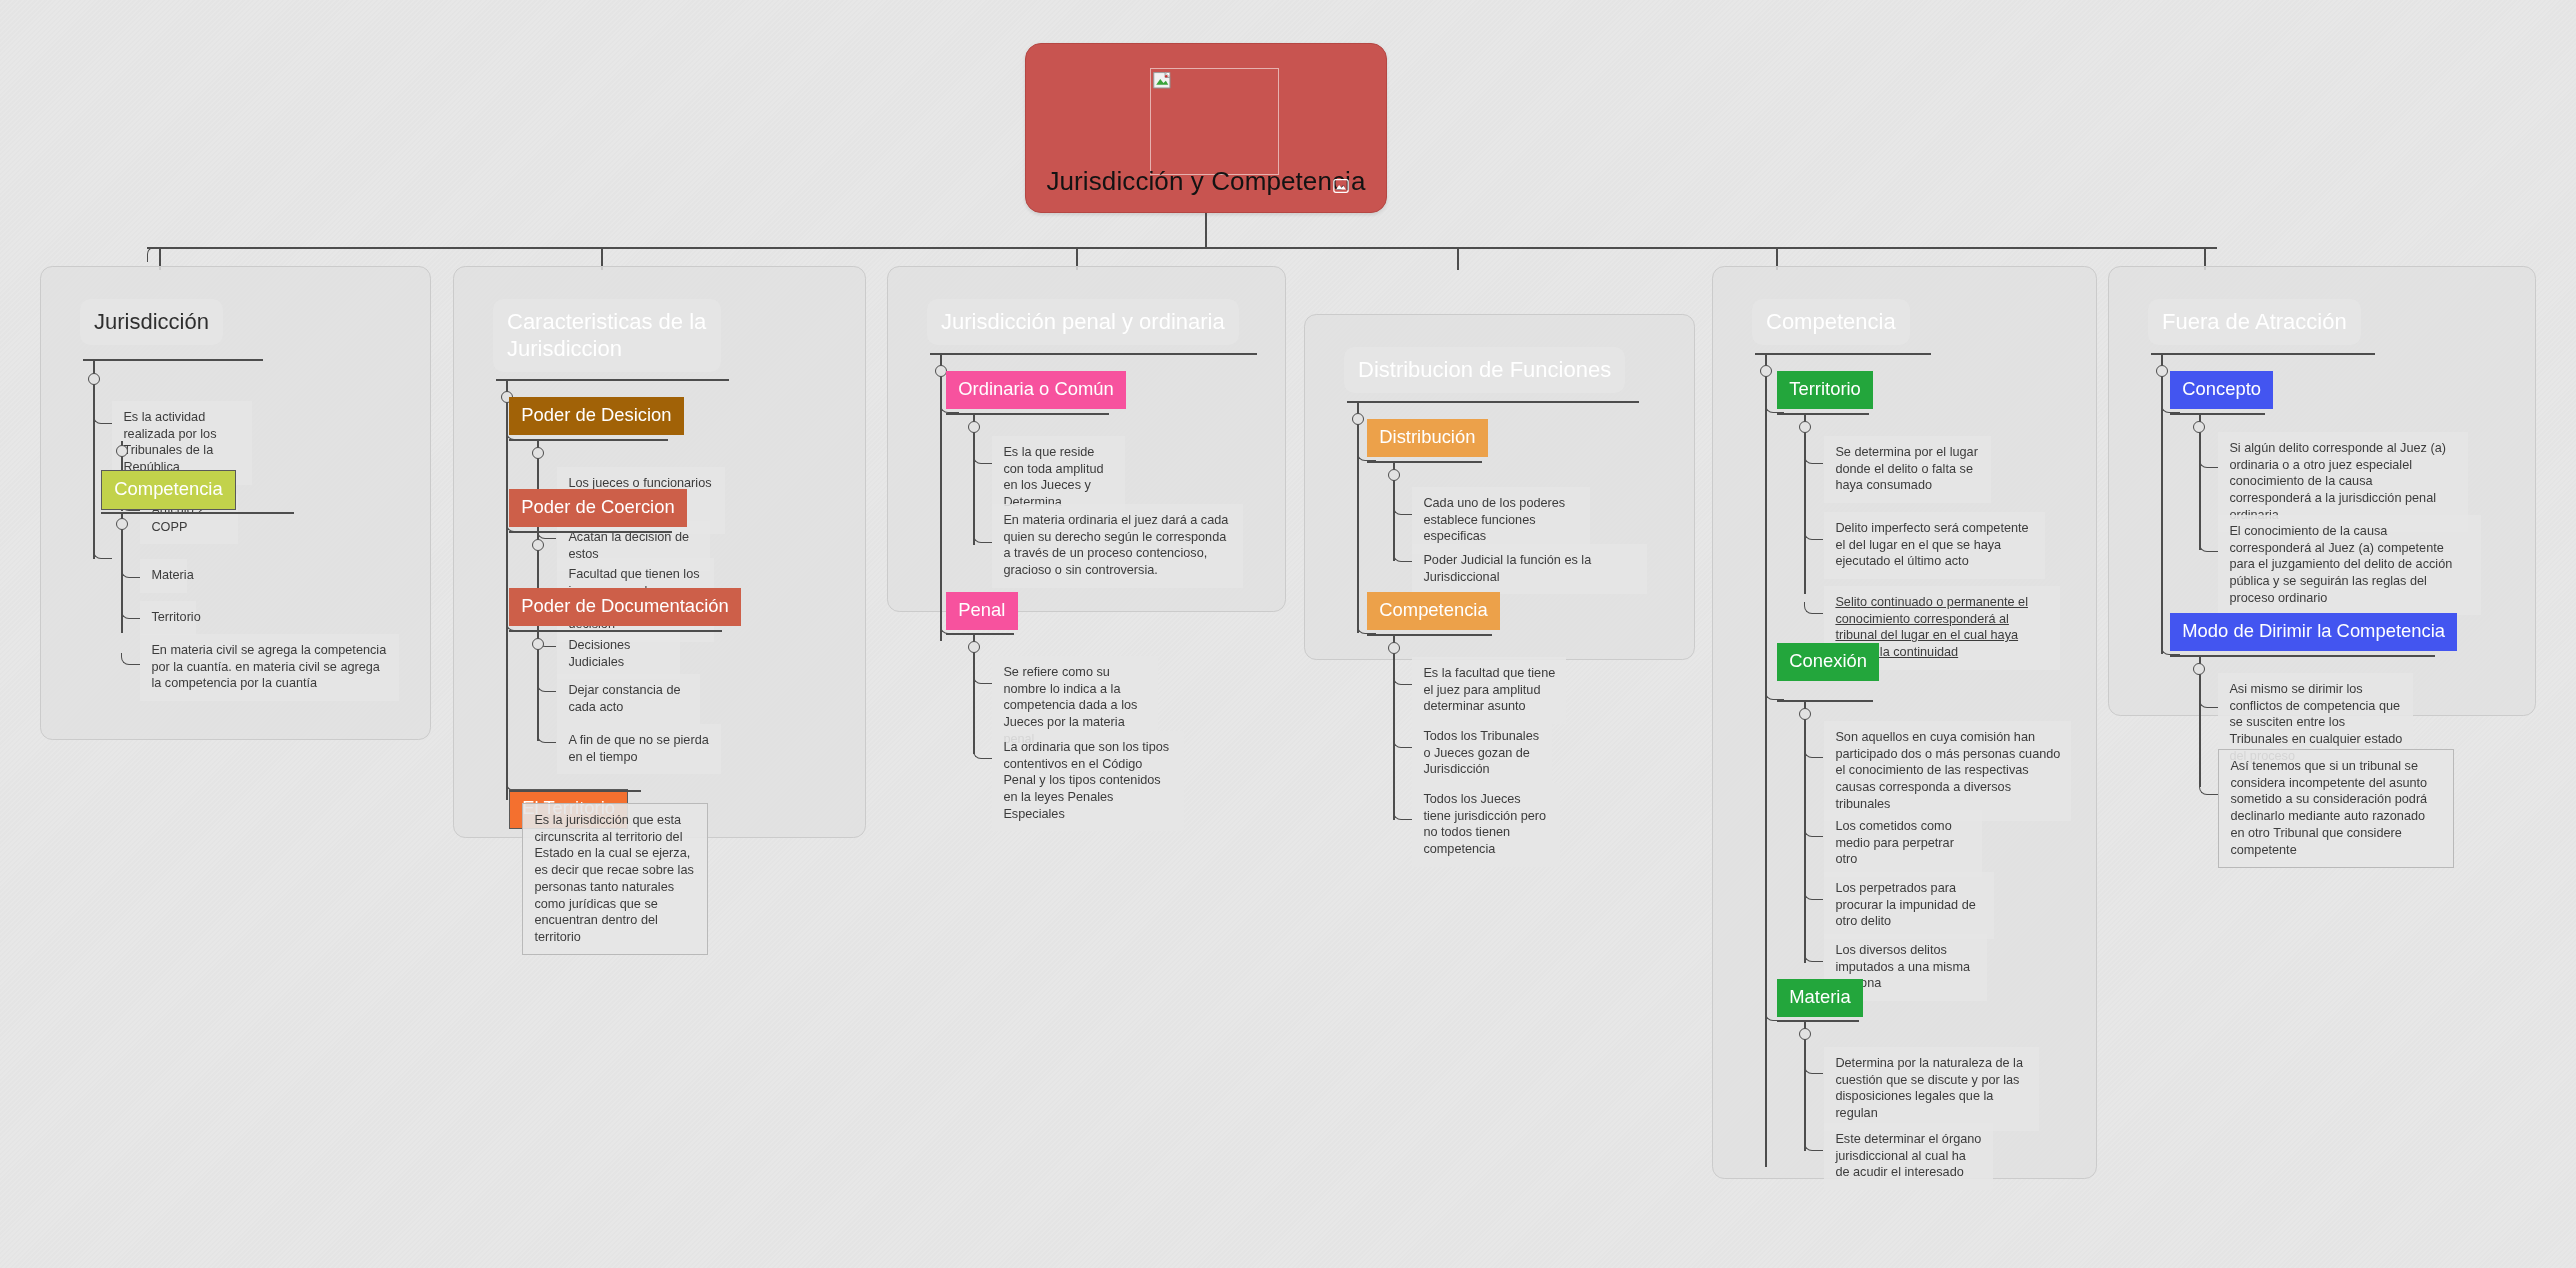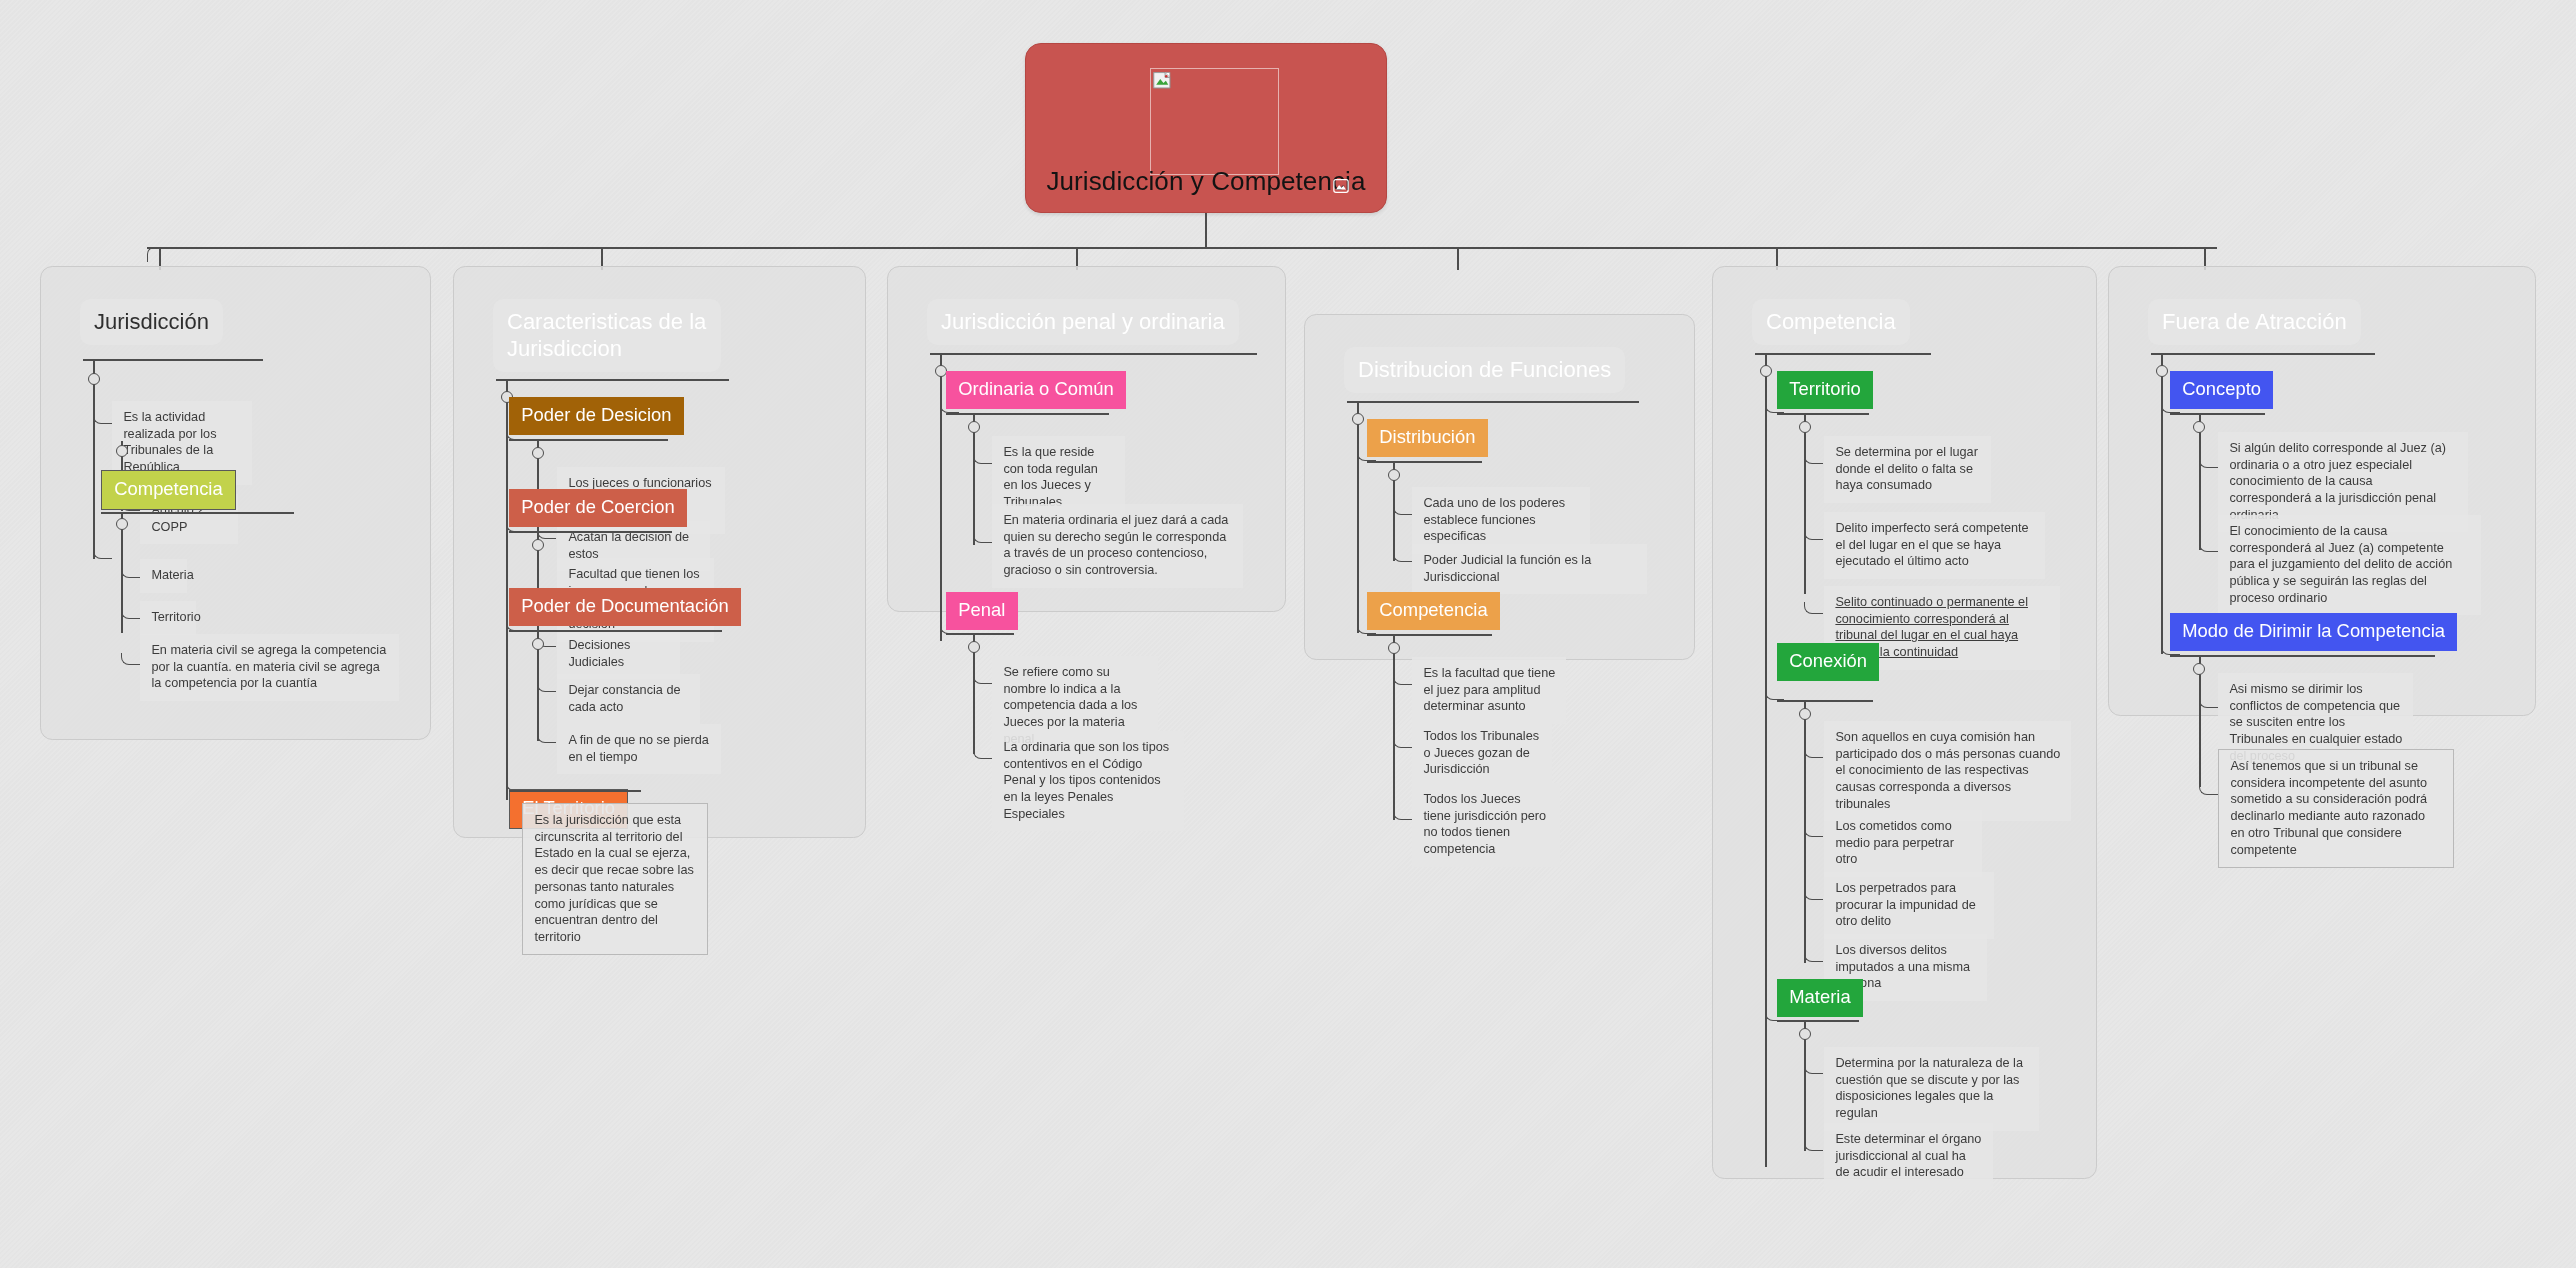--- a/index.html
+++ b/index.html
@@ -203,21 +203,21 @@
     <div class="head-rule" style="top:86px;width:327px;"></div>
     <div class="spine" style="left:52px;top:88px;height:286px;"></div>
     <div class="knob" style="left:47px;top:98px;"></div>
 
     <div class="elbow" style="left:52px;top:134px;"></div>
     <div class="cat" style="left:58px;top:104px;background:#f7529e;">Ordinaria o Común</div>
     <div class="underline" style="left:58px;top:146px;width:163px;"></div>
     <div class="spine-l2" style="left:85px;top:148px;height:130px;"></div>
     <div class="knob" style="left:80px;top:154px;"></div>
     <div class="elbow" style="left:85px;top:185px;"></div>
-    <div class="leaf" style="left:104px;top:169px;width:133px;">Es la que reside con toda regulan en los Jueces y Tribunales</div>
+    <div class="leaf" style="left:104px;top:169px;width:133px;">Es la que reside con toda amplitud en los Jueces y Determina</div>
     <div class="elbow" style="left:85px;top:264px;"></div>
     <div class="leaf" style="left:104px;top:237px;width:251px;">En materia ordinaria el juez dará a cada quien su derecho según le corresponda a través de un proceso contencioso, gracioso o sin controversia.</div>
 
     <div class="elbow" style="left:52px;top:355px;"></div>
     <div class="cat" style="left:58px;top:325px;background:#f7529e;">Penal</div>
     <div class="underline" style="left:58px;top:366px;width:68px;"></div>
     <div class="spine-l2" style="left:85px;top:368px;height:119px;"></div>
     <div class="knob" style="left:80px;top:374px;"></div>
     <div class="elbow" style="left:85px;top:405px;"></div>
     <div class="leaf" style="left:104px;top:389px;width:166px;">Se refiere como su nombre lo indica a la competencia dada a los Jueces por la materia penal</div>

